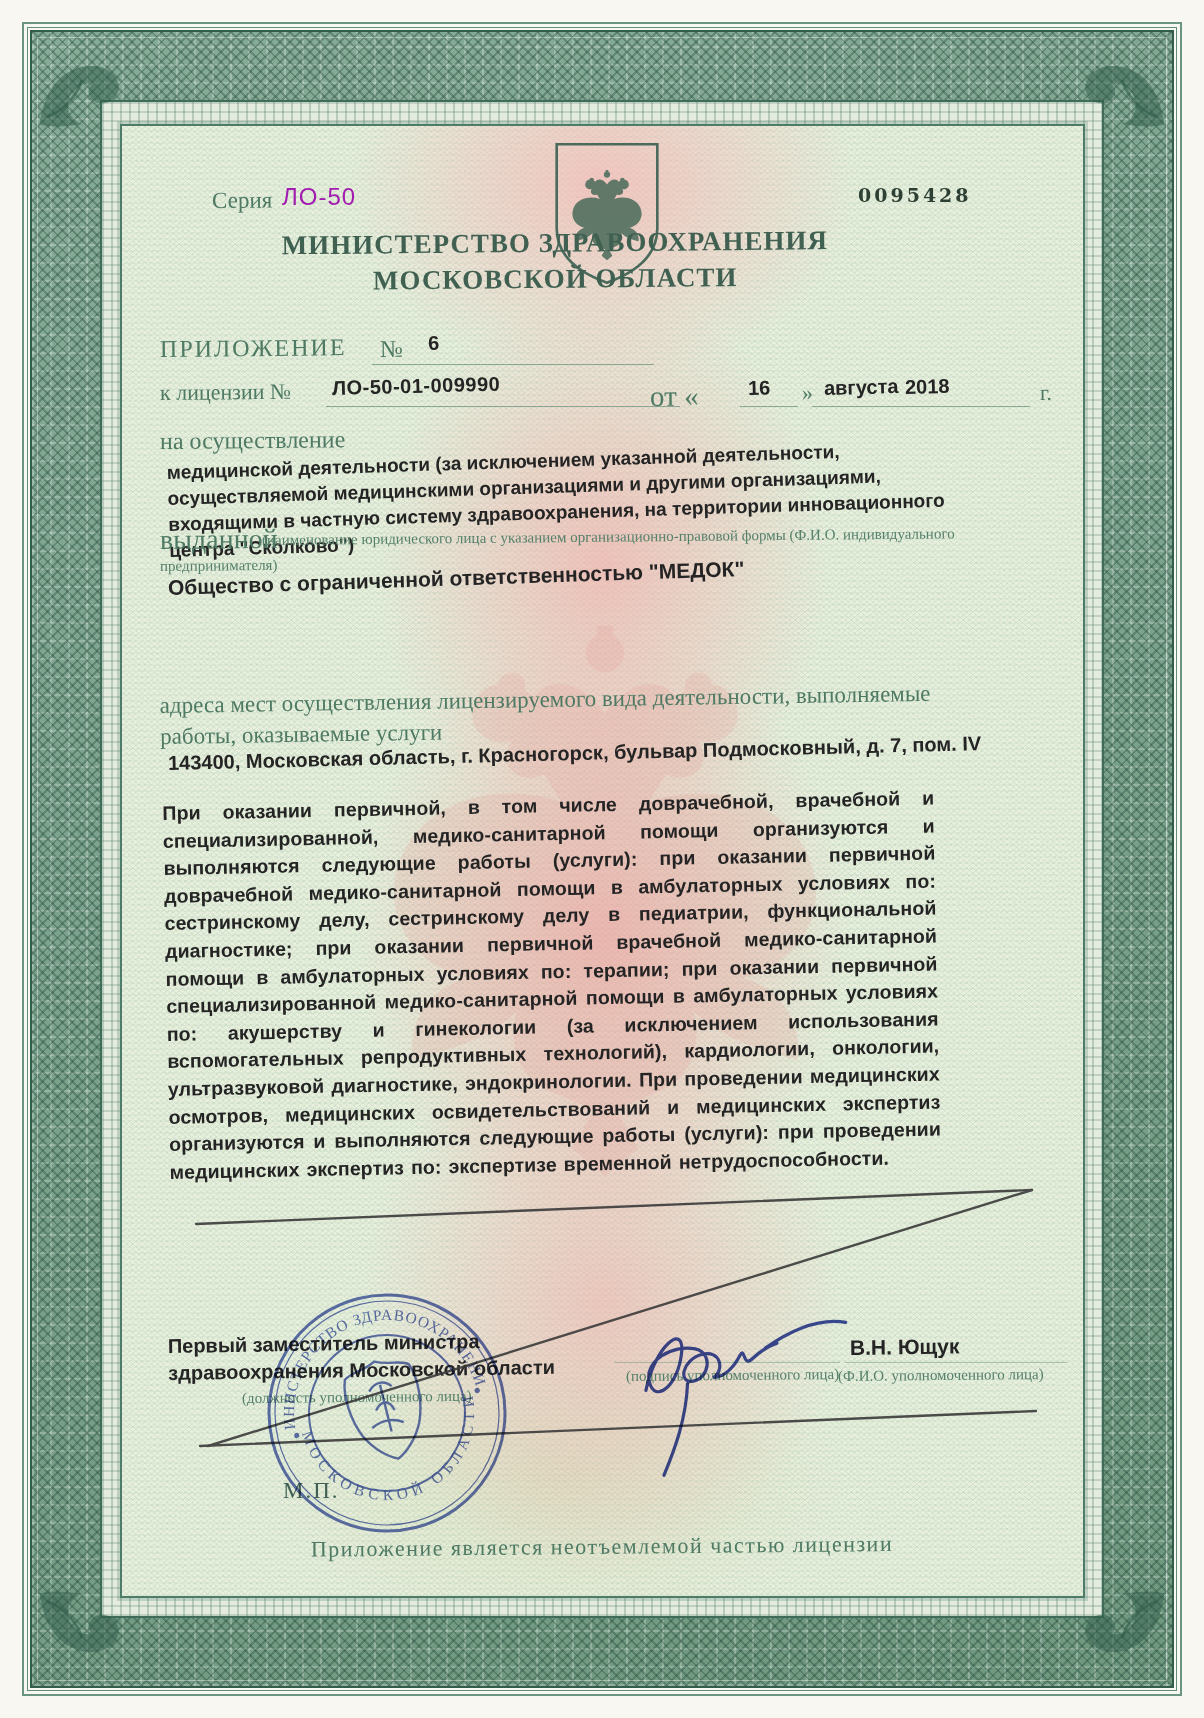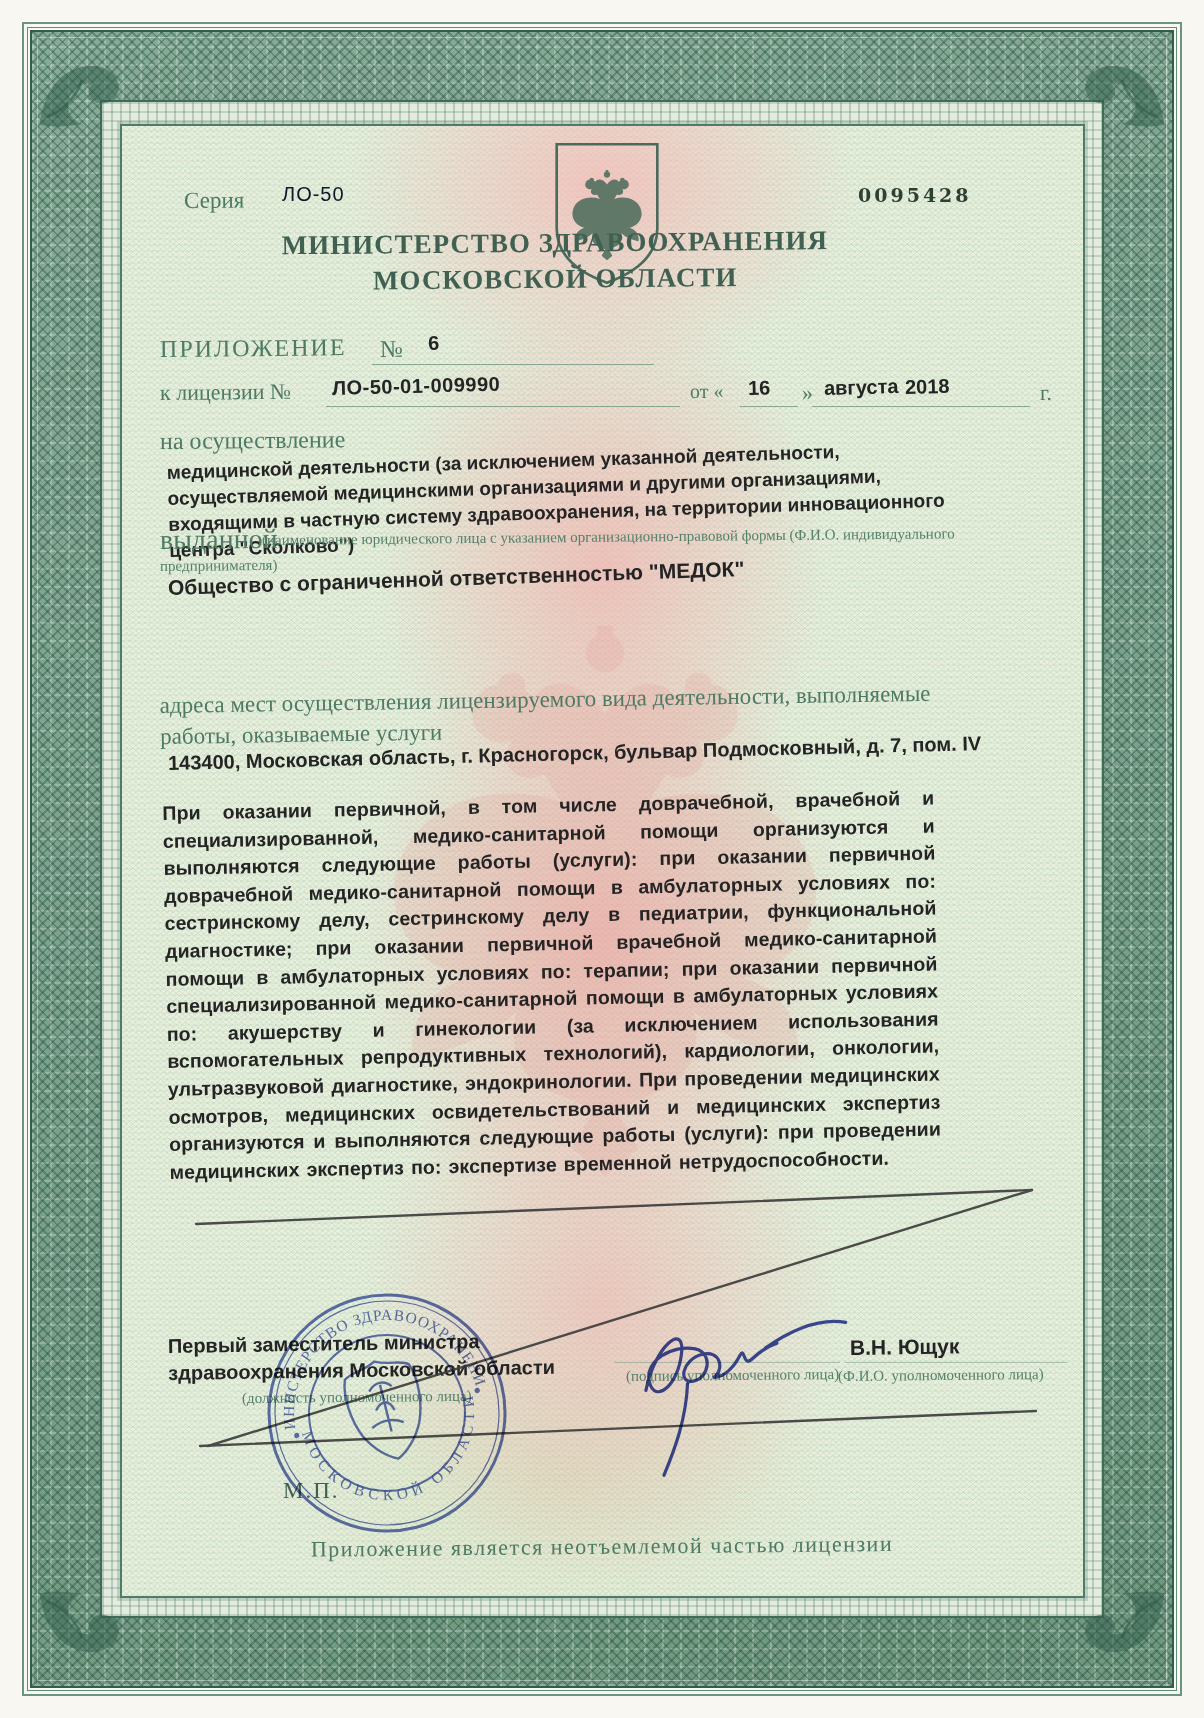--- a/index.html
+++ b/index.html
@@ -97,22 +97,22 @@
       <use href="#curl" width="96" height="96"></use>
     </svg>
   <svg class="corner" style="right:34px;bottom:34px;transform:scale(-1,-1)">
       <use href="#curl" width="96" height="96"></use>
     </svg>
 
   <svg class="abs watermark" style="left:330px;top:545px" width="550" height="640" viewBox="0 0 200 230">
     <use href="#eagle" fill="#e48f8a"></use>
   </svg>
 
-  <div class="abs form green z10" style="left:184px;top:188px;font-size:23px">Серия</div>
-  <div class="abs z10" style="left:282px;top:183px;font-size:20px;font-family:'Liberation Sans',sans-serif;color:#0f172a;letter-spacing:1px">ЛО-50</div>
+  <div class="abs form green z10" style="left:212px;top:188px;font-size:23px">Серия</div>
+  <div class="abs z10" style="left:282px;top:183px;font-size:24px;font-family:'Liberation Sans',sans-serif;color:#a21caf;letter-spacing:1px">ЛО-50</div>
 
   <svg class="abs z10" style="left:543px;top:138px" width="128" height="152" viewBox="0 0 120 145">
     <path d="M12,6 H108 V86 C108,112 88,128 60,138 C32,128 12,112 12,86 Z" fill="none" stroke="#4a6a5c" stroke-width="2.5"></path>
     <use href="#eagle" x="17" y="12" width="86" height="112" fill="#52705f" opacity=".9"></use>
   </svg>
 
   <div class="abs serial z10" style="left:858px;top:184px">0095428</div>
 
   <div class="abs form green-dk title z10" style="left:215px;top:228px;width:680px">
     <div>МИНИСТЕРСТВО ЗДРАВООХРАНЕНИЯ</div>
@@ -120,21 +120,21 @@
   </div>
 
   <div class="abs form green z10" style="left:160px;top:336px;font-size:24px;letter-spacing:2px">ПРИЛОЖЕНИЕ</div>
   <div class="abs form green z10" style="left:380px;top:336px;font-size:24px">№</div>
   <div class="abs typed z10" style="left:428px;top:332px;font-size:20px">6</div>
   <div class="rule" style="left:372px;top:364px;width:282px"></div>
 
   <div class="abs form green z10" style="left:160px;top:380px;font-size:22px">к лицензии №</div>
   <div class="abs typed z10" style="left:332px;top:377px;font-size:20px;letter-spacing:.5px">ЛО-50-01-009990</div>
   <div class="rule" style="left:326px;top:406px;width:354px"></div>
-  <div class="abs form green z10" style="left:690px;top:380px;font-size:20px">от «</div>
+  <div class="abs form green z10" style="left:650px;top:380px;font-size:29px">от «</div>
   <div class="abs typed z10" style="left:748px;top:377px;font-size:20px">16</div>
   <div class="rule" style="left:740px;top:406px;width:58px"></div>
   <div class="abs form green z10" style="left:802px;top:380px;font-size:22px">»</div>
   <div class="abs typed z10" style="left:824px;top:377px;font-size:20px">августа</div>
   <div class="abs typed z10" style="left:905px;top:376px;font-size:20px">2018</div>
   <div class="rule" style="left:812px;top:406px;width:218px"></div>
   <div class="abs form green z10" style="left:1040px;top:380px;font-size:22px">г.</div>
 
   <div class="abs form green z10" style="left:160px;top:428px;font-size:24px">на осуществление</div>
   <div class="abs typed z10" style="left:168px;top:460px;width:800px;font-size:19px;line-height:26px;transform:rotate(-1.8deg)">

